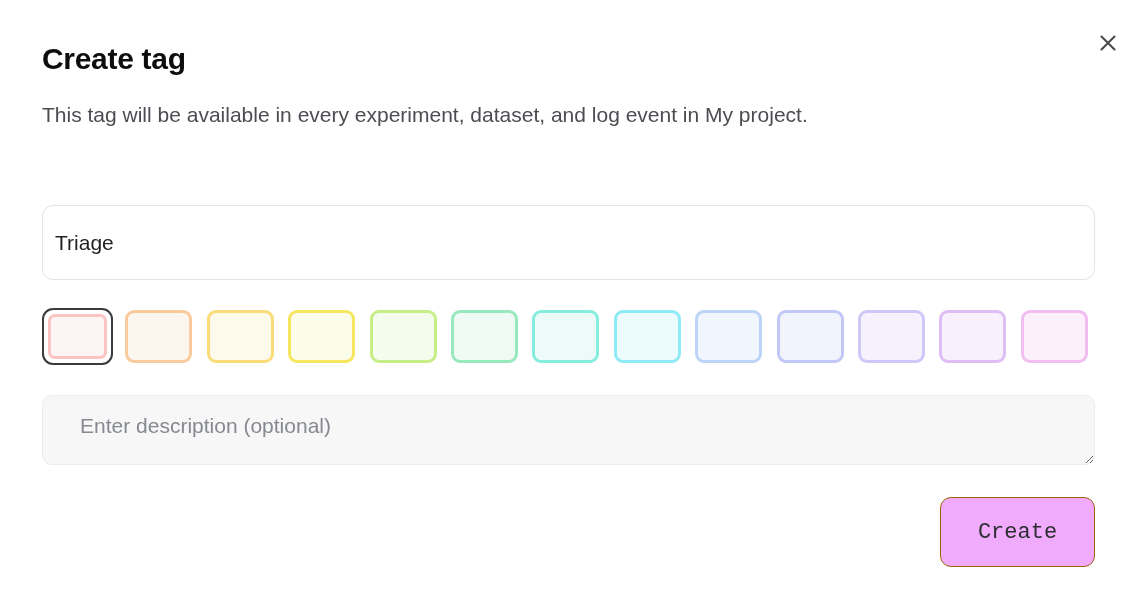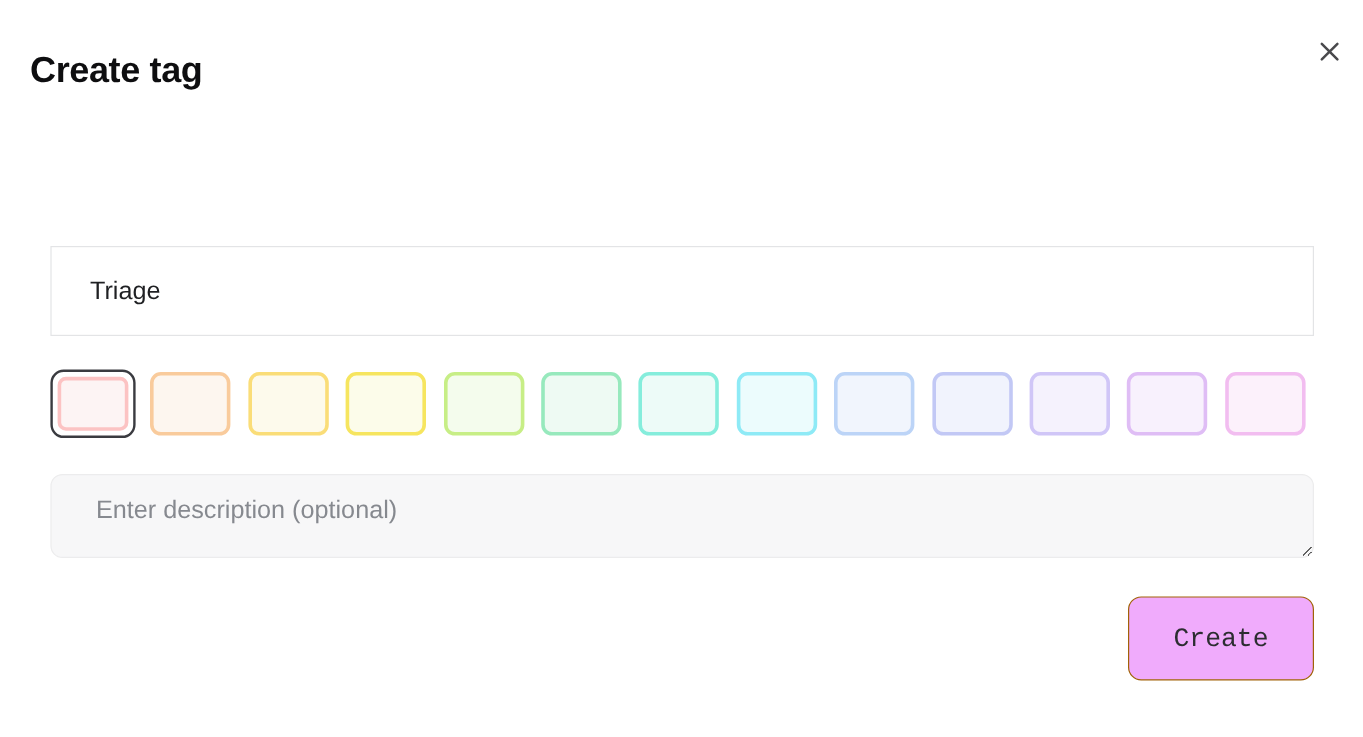--- a/index.html
+++ b/index.html
@@ -39,21 +39,21 @@
     background: transparent;
     border-radius: 6px;
     cursor: pointer;
     padding: 0;
   }
   .close-btn svg { display: block; }
 
   
   .title {
     position: absolute;
-    left: 25px;
+    left: 42px;
     top: 38px;
     margin: 0;
     font-size: 30px;
     line-height: 42px;
     font-weight: bold;
     letter-spacing: -0.3px;
     color: #0e0e10;
   }
 
   .subtitle {
@@ -69,27 +69,27 @@
   }
 
   
   .name-input {
     position: absolute;
     left: 42px;
     top: 205px;
     width: 1053px;
     height: 75px;
     box-sizing: border-box;
-    padding: 0 32px;
+    padding: 0 12px;
     font-family: "Liberation Sans", sans-serif;
     font-size: 21px;
     color: #1f2023;
     background: #ffffff;
     border: 1px solid #e3e4e6;
-    border-radius: 0;
+    border-radius: 11px;
     outline: none;
   }
   .name-input::placeholder { color: #8a8d93; }
 
   
   .swatch-row {
     position: absolute;
     left: 42px;
     top: 306px;
     width: 1053px;
@@ -181,20 +181,21 @@
   <button class="close-btn">
     <span>
       <svg width="22" height="22" viewBox="0 0 22 22" aria-hidden="true">
         <path d="M4.5 4.5 L17.5 17.5 M17.5 4.5 L4.5 17.5" stroke="#4a4a4d" stroke-width="2.1" stroke-linecap="round"></path>
       </svg>
     </span>
   </button>
 
   <h1 class="title">Create tag</h1>
 
+  <p class="subtitle">This tag will be available in every experiment, dataset, and log event in My project.</p>
 
   <input class="name-input" type="text" value="Triage" placeholder="Enter tag name" style="">
 
   <div class="swatch-row">
       <button class="swatch selected">
         <span class="chip" style="border-color: rgb(252, 195, 195); background: rgb(253, 244, 244);"></span>
       </button>
       <button class="swatch">
         <span class="chip" style="border-color: rgb(249, 203, 156); background: rgb(253, 246, 239);"></span>
       </button>

